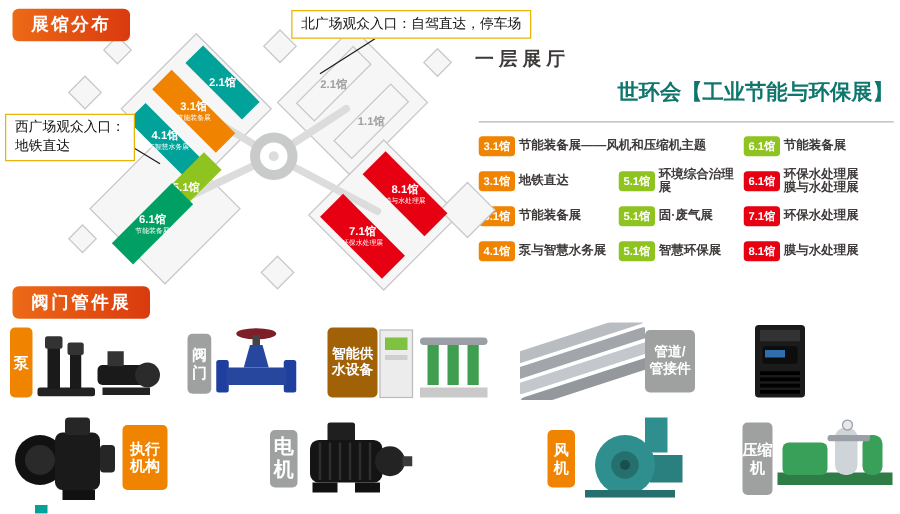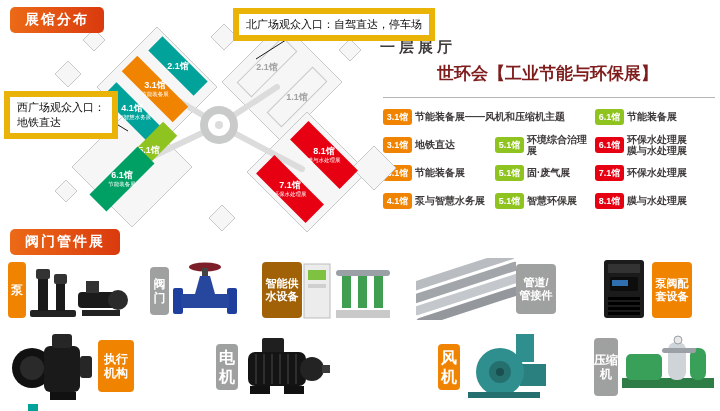--- a/index.html
+++ b/index.html
@@ -3,21 +3,21 @@
 <meta charset="utf-8">
 <style>
   *{margin:0;padding:0;box-sizing:border-box}
   html,body{background:#fff}
   body{font-family:"Liberation Sans","DejaVu Sans",sans-serif;color:#3e3a39}
   .stage{position:relative;width:720px;height:411px;background:#fff;overflow:hidden}
 
   .sec-badge{position:absolute;z-index:4;color:#fff;font-weight:bold;font-size:14px;
     letter-spacing:2px;padding:4px 15px;border-radius:5px;
     background:linear-gradient(90deg,#ec6a17,#da3a0e)}
-  .callout{position:absolute;z-index:3;border:6px solid #eab308;background:#fff;
+  .callout{position:absolute;z-index:3;border:1px solid #eab308;background:#fff;
     font-size:11px;line-height:1.35;color:#111;padding:3px 7px;white-space:pre-line}
 
   .overlay{position:absolute;inset:0;z-index:2;pointer-events:none}
   .map{position:absolute;left:52px;top:22px;width:352px;height:213px;z-index:1}
   .thall{fill:#fff;font-size:9px;font-weight:bold;text-anchor:middle}
   .tsub{fill:#fff;font-size:5.5px;text-anchor:middle}
   .tmuted{fill:#9fa0a0;font-size:9px;font-weight:bold;text-anchor:middle}
 
   .floor-title{position:absolute;left:380px;top:38px;width:335px;text-align:left;
     font-size:15px;font-weight:bold;color:#3e3a39;letter-spacing:4px}
@@ -123,21 +123,21 @@
       <text x="238" y="166" class="thall">7.1馆</text>
       <text x="238" y="174" class="tsub">环保水处理展</text>
 
       <circle cx="167" cy="103" r="19" fill="#c9caca"></circle>
       <circle cx="167" cy="103" r="11" fill="#ffffff"></circle>
       <circle cx="167" cy="103" r="4" fill="#dcdcdc"></circle>
     </svg>
   </div>
 
   <div class="floor-title">一层展厅</div>
-  <div class="expo-title" style="color: #7f1d1d;">世环会【工业节能与环保展】</div>
+  <div class="expo-title" style="color: #0f766e; text-align: right;">世环会【工业节能与环保展】</div>
   <div class="divider"></div>
 
   <div class="legend">
     <div class="legend-item span2">
       <span class="lbadge" style="background-color: rgb(240, 131, 0);">3.1馆</span>
       <span class="ltext">节能装备展——风机和压缩机主题</span>
     </div>
     <div class="legend-item">
       <span class="lbadge" style="background-color: rgb(143, 195, 31);">6.1馆</span>
       <span class="ltext">节能装备展</span>
@@ -241,22 +241,20 @@
       <rect x="8" y="2" width="40" height="58" rx="3" fill="#1b1b1b"></rect>
       <rect x="12" y="6" width="32" height="9" fill="#333"></rect>
       <rect x="14" y="19" width="28" height="14" rx="2" fill="#0d0d0d"></rect>
       <rect x="16" y="22" width="16" height="6" fill="#2f6fb0"></rect>
       <rect x="12" y="39" width="32" height="3" fill="#000"></rect>
       <rect x="12" y="44" width="32" height="3" fill="#000"></rect>
       <rect x="12" y="49" width="32" height="3" fill="#000"></rect>
       <rect x="12" y="54" width="32" height="3" fill="#000"></rect>
     </svg>
   </div>
-  <div class="ptab" style="left: 652px; top: 262px; width: 40px; height: 56px; font-size: 11px; background-color: rgb(240, 131, 0);">泵阀配
-套设备</div>
 
   <div class="photo" style="left:4px;top:330px;width:94px;height:72px">
     <svg viewBox="0 0 94 72">
       <circle cx="28" cy="38" r="20" fill="#111"></circle>
       <circle cx="28" cy="38" r="12" fill="#2a2a2a"></circle>
       <rect x="40" y="16" width="36" height="46" rx="6" fill="#1a1a1a"></rect>
       <rect x="48" y="4" width="20" height="14" rx="3" fill="#262626"></rect>
       <rect x="76" y="26" width="12" height="22" rx="3" fill="#262626"></rect>
       <rect x="46" y="62" width="26" height="8" fill="#111"></rect>
     </svg>
@@ -277,21 +275,21 @@
         <line x1="50" y1="22" x2="50" y2="52"></line>
           <line x1="58" y1="22" x2="58" y2="52"></line>
       </g>
       <circle cx="74" cy="37" r="12" fill="#232323"></circle>
       <rect x="84" y="33" width="8" height="8" fill="#3a3a3a"></rect>
       <rect x="12" y="54" width="20" height="8" fill="#111"></rect>
       <rect x="46" y="54" width="20" height="8" fill="#111"></rect>
     </svg>
   </div>
 
-  <div class="ptab" style="left: 438px; top: 344px; width: 22px; height: 46px; font-size: 16px; background-color: rgb(240, 131, 0);">风机</div>
+  <div class="ptab" style="left: 438px; top: 344px; width: 22px; height: 46px; font-size: 12px; background-color: rgb(240, 131, 0);">风机</div>
   <div class="photo" style="left:460px;top:330px;width:92px;height:70px">
     <svg viewBox="0 0 92 70">
       <rect x="56" y="4" width="18" height="28" fill="#2f8f8f"></rect>
       <rect x="60" y="34" width="26" height="22" fill="#2a7f7f"></rect>
       <circle cx="40" cy="42" r="24" fill="#2f8f8f"></circle>
       <circle cx="40" cy="42" r="11" fill="#256f6f"></circle>
       <circle cx="40" cy="42" r="4" fill="#1a4f4f"></circle>
       <rect x="8" y="62" width="72" height="6" fill="#256f6f"></rect>
     </svg>
   </div>

